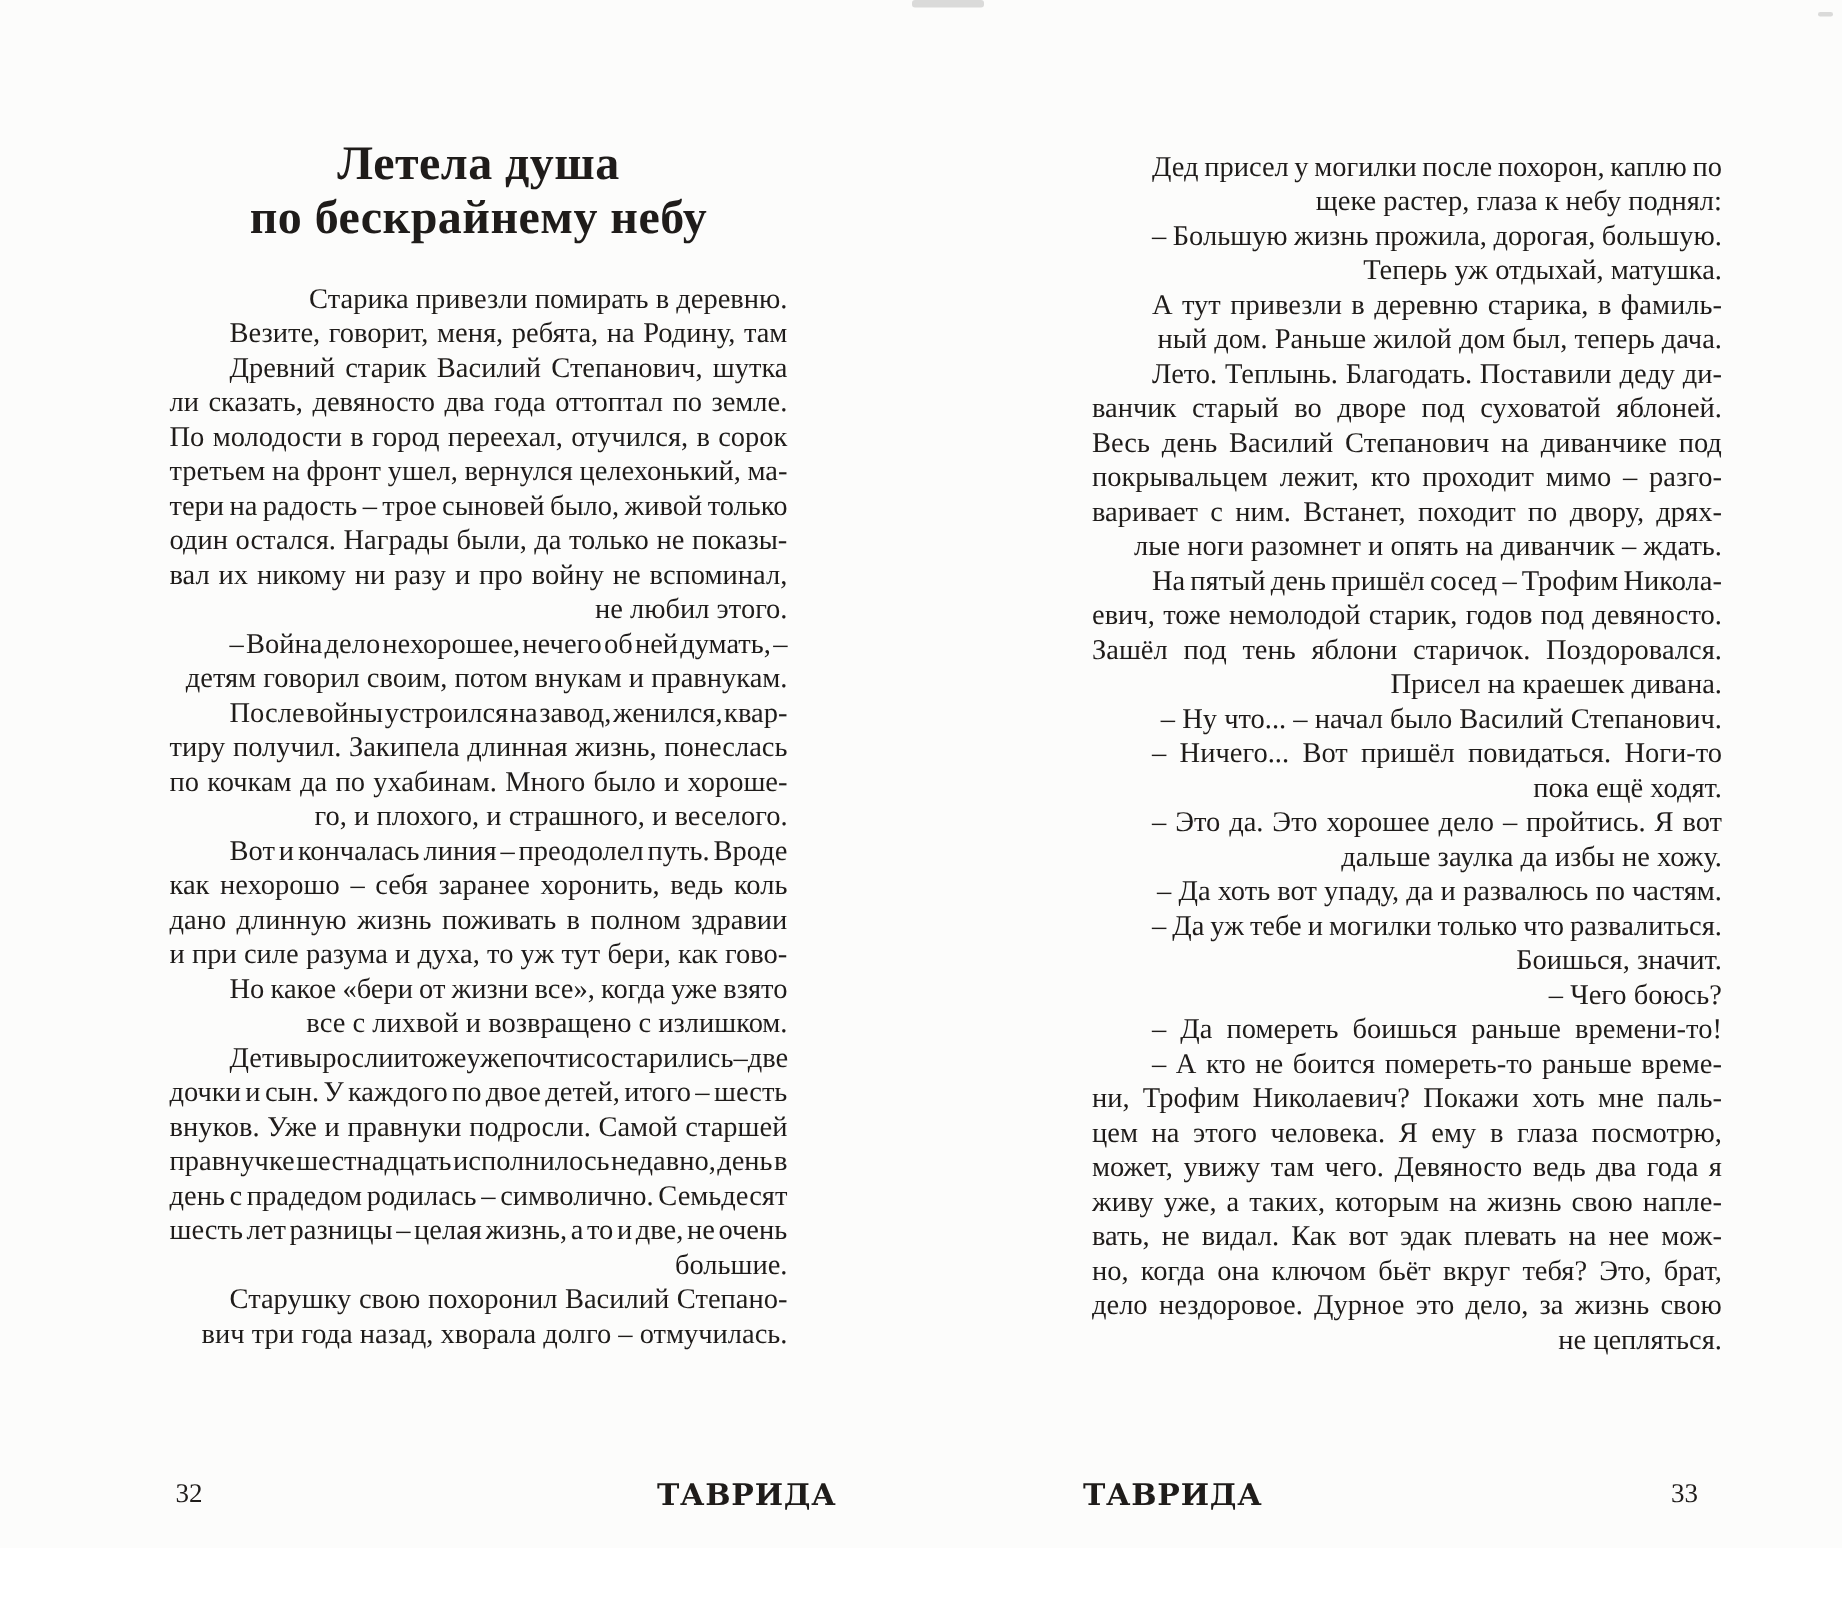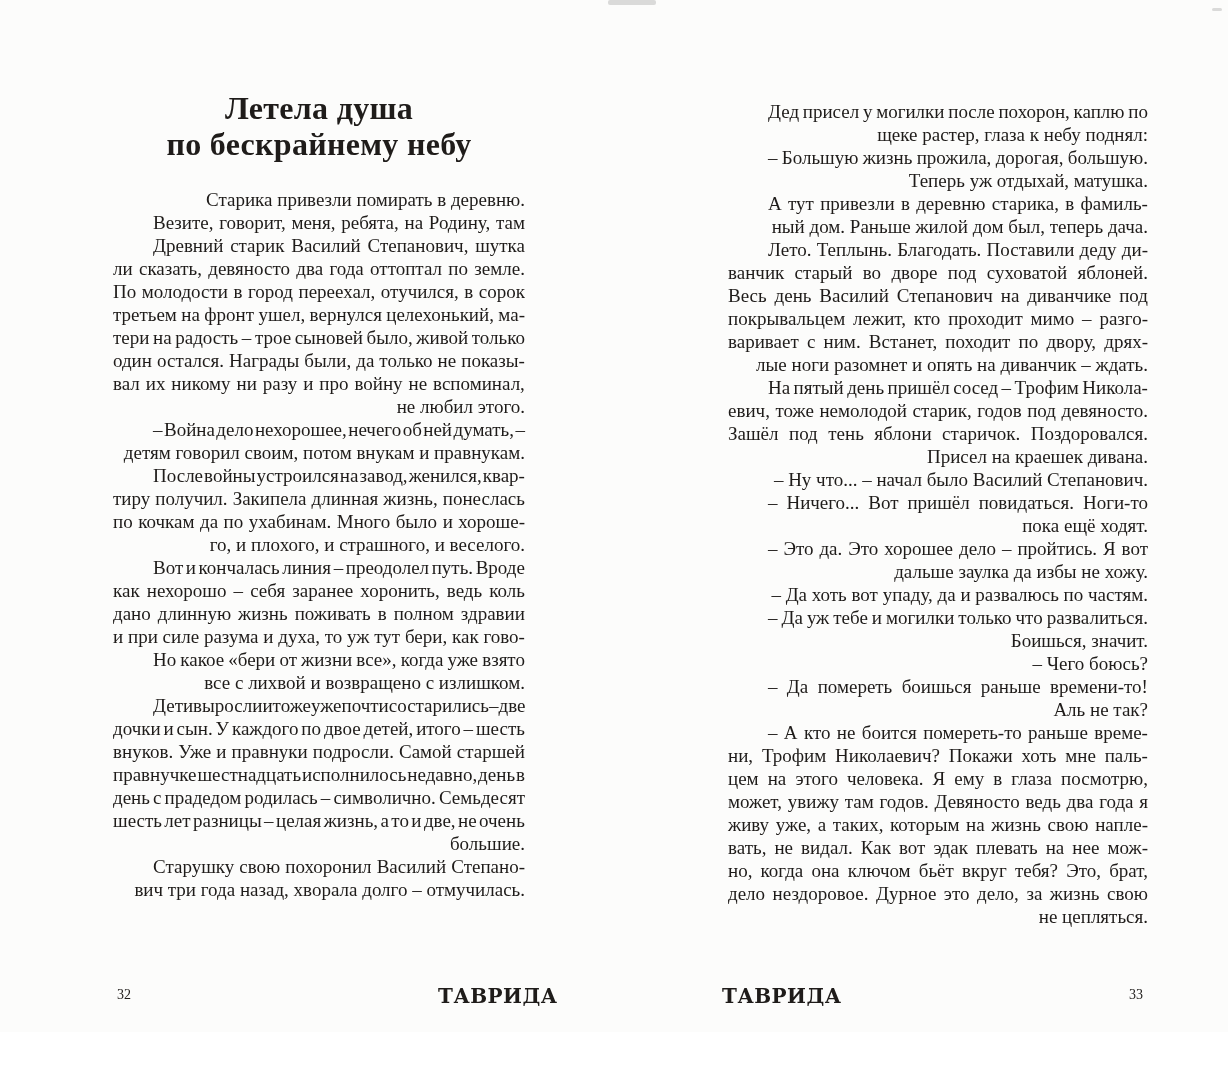--- a/index.html
+++ b/index.html
@@ -45,24 +45,24 @@
     justify-content: space-between;
     height: 23px;
     white-space: nowrap;
     overflow: visible;
   }
   .line.pfirst { padding-left: 40px; text-align: center; }
   .line.plast  { display: block; text-align: right; }
 
   .page-number {
     position: absolute; top: 985px;
-    font-size: 14px; line-height: 20px;
+    font-size: 18px; line-height: 20px;
   }
   .page.left  .page-number { left: 117px; }
-  .page.right .page-number { left: 489px; width: 40px; text-align: right; }
+  .page.right .page-number { left: 489px; width: 40px; text-align: center; }
 
   .brand {
     position: absolute; top: 986px;
     font-family: "DejaVu Serif", serif;
     font-weight: bold;
     font-size: 20px; line-height: 20px;
     letter-spacing: 0.5px;
   }
   .page.left  .brand { left: 438px; }
   .page.right .brand { left: 108px; }
@@ -524,21 +524,20 @@
         </div>
         <div class="paragraph">
           <div class="line pfirst">
             <span>–</span>
             <span>Да</span>
             <span>помереть</span>
             <span>боишься</span>
             <span>раньше</span>
             <span>времени-то!</span>
           </div>
-          <div class="line plast">Аль не так?</div>
         </div>
         <div class="paragraph">
           <div class="line pfirst">
             <span>–</span>
             <span>А</span>
             <span>кто</span>
             <span>не</span>
             <span>боится</span>
             <span>помереть-то</span>
             <span>раньше</span>
@@ -561,21 +560,21 @@
             <span>Я</span>
             <span>ему</span>
             <span>в</span>
             <span>глаза</span>
             <span>посмотрю,</span>
           </div>
           <div class="line">
             <span>может,</span>
             <span>увижу</span>
             <span>там</span>
-            <span>годов.</span>
+            <span>чего.</span>
             <span>Девяносто</span>
             <span>ведь</span>
             <span>два</span>
             <span>года</span>
             <span>я</span>
           </div>
           <div class="line">
             <span>живу</span>
             <span>уже,</span>
             <span>а</span>

